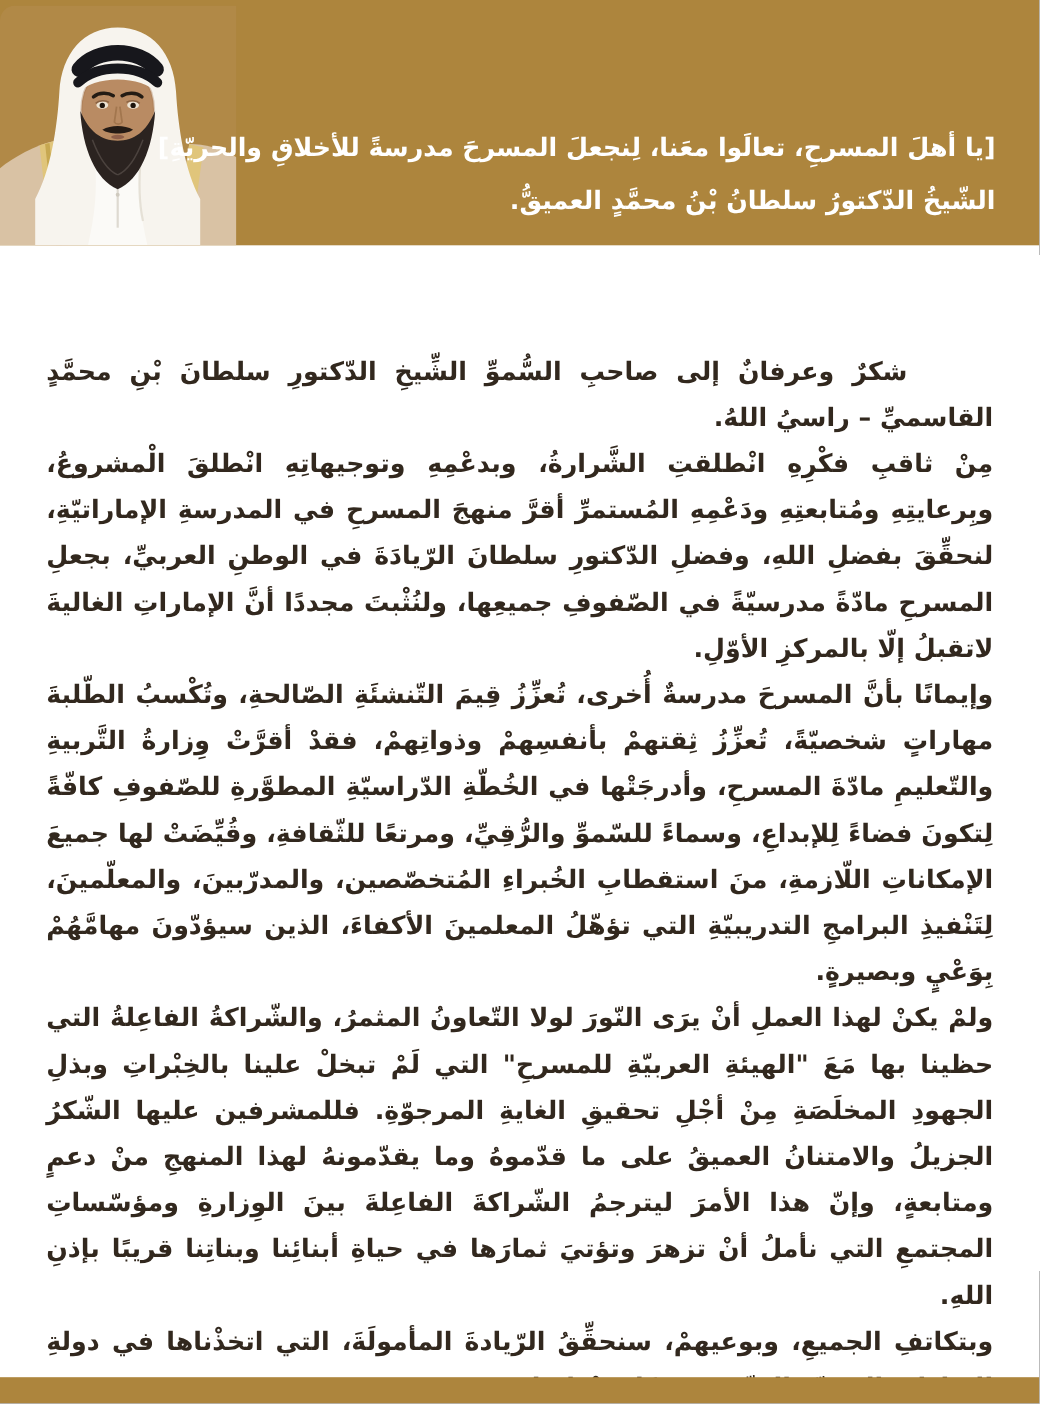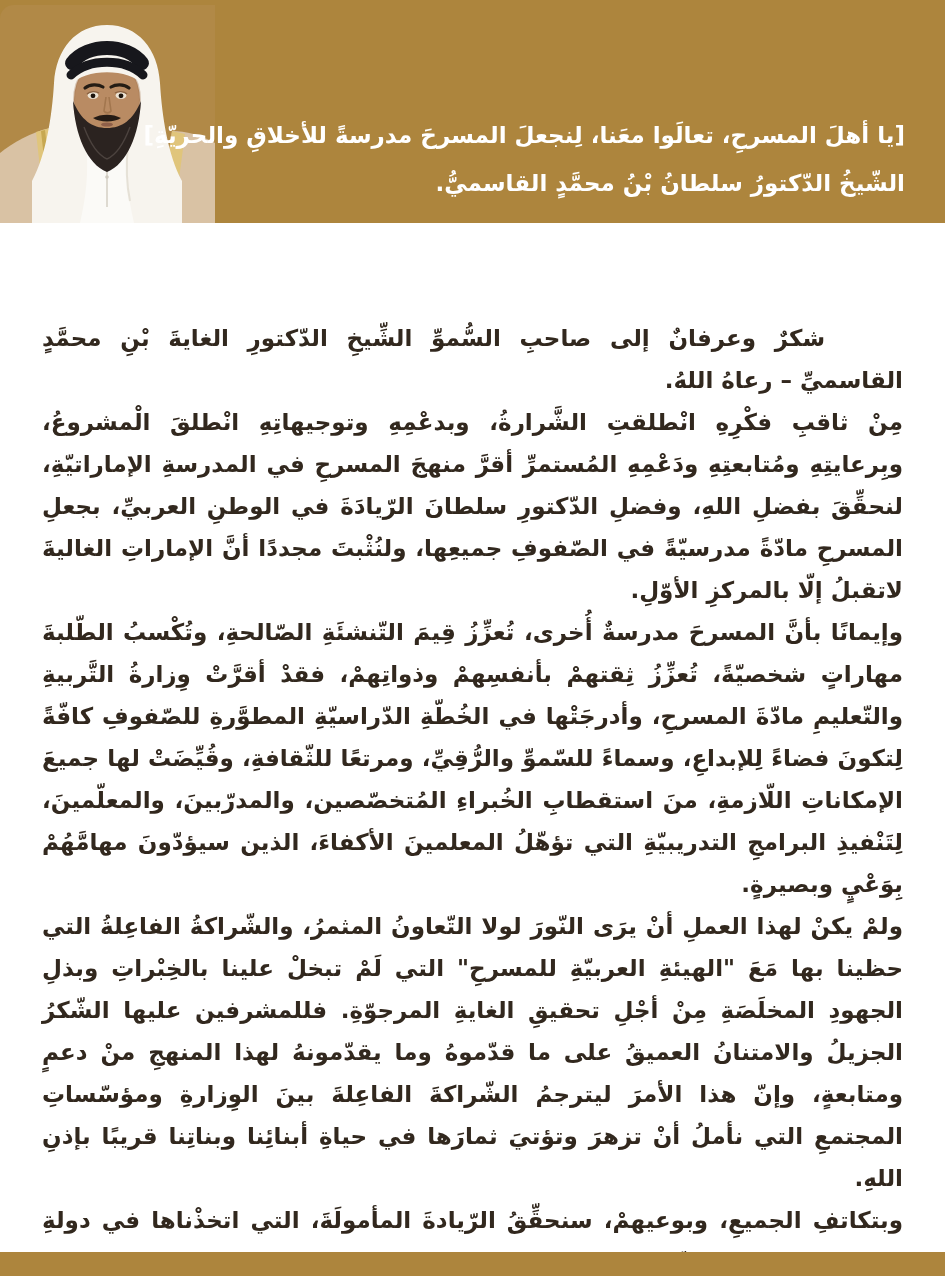--- a/index.html
+++ b/index.html
@@ -109,27 +109,27 @@
 
         <path d="M73,96 C75,130 87,159 107,167 C127,159 139,130 141,96
                  C133,115 122,123 107,123 C92,123 81,115 73,96 Z" fill="#2b2320"></path>
         <path d="M84,122 C90,138 98,150 107,154" fill="none" stroke="#6b625c" stroke-width="1.4" opacity="0.5"></path>
         <path d="M130,122 C124,138 116,150 107,154" fill="none" stroke="#6b625c" stroke-width="1.4" opacity="0.5"></path>
       </svg>
     </div>
 
     <div class="quote" dir="rtl">
       <div class="quote-line">[يا أهلَ المسرحِ، تعالَوا معَنا، لِنجعلَ المسرحَ مدرسةً للأخلاقِ والحريّةِ]</div>
-      <div class="quote-line">الشّيخُ الدّكتورُ سلطانُ بْنُ محمَّدٍ القاسميُّ.</div>
+      <div class="quote-line">الشّيخُ الدّكتورُ سلطانُ بْنُ محمَّدٍ العميقُّ.</div>
     </div>
 
   </header>
 
   <main class="content" dir="rtl">
-    <p class="first">شكرٌ وعرفانٌ إلى صاحبِ السُّموِّ الشِّيخِ الدّكتورِ الغايةَ بْنِ محمَّدٍ القاسميِّ – رعاهُ اللهُ.</p>
+    <p class="first">شكرٌ وعرفانٌ إلى صاحبِ السُّموِّ الشِّيخِ الدّكتورِ سلطانَ بْنِ محمَّدٍ القاسميِّ – راسيُ اللهُ.</p>
     <p>مِنْ ثاقبِ فكْرِهِ انْطلقتِ الشَّرارةُ، وبدعْمِهِ وتوجيهاتِهِ انْطلقَ الْمشروعُ، وبِرعايتِهِ ومُتابعتِهِ ودَعْمِهِ المُستمرِّ أقرَّ منهجَ المسرحِ في المدرسةِ الإماراتيّةِ، لنحقِّقَ بفضلِ اللهِ، وفضلِ الدّكتورِ سلطانَ الرّيادَةَ في الوطنِ العربيِّ، بجعلِ المسرحِ مادّةً مدرسيّةً في الصّفوفِ جميعِها، ولنُثْبتَ مجددًا أنَّ الإماراتِ الغاليةَ لاتقبلُ إلّا بالمركزِ الأوّلِ.</p>
     <p>وإيمانًا بأنَّ المسرحَ مدرسةٌ أُخرى، تُعزِّزُ قِيمَ التّنشئَةِ الصّالحةِ، وتُكْسبُ الطّلبةَ مهاراتٍ شخصيّةً، تُعزِّزُ ثِقتهمْ بأنفسِهمْ وذواتِهمْ، فقدْ أقرَّتْ وِزارةُ التَّربيةِ والتّعليمِ مادّةَ المسرحِ، وأدرجَتْها في الخُطّةِ الدّراسيّةِ المطوَّرةِ للصّفوفِ كافّةً لِتكونَ فضاءً لِلإبداعِ، وسماءً للسّموِّ والرُّقِيِّ، ومرتعًا للثّقافةِ، وقُيِّضَتْ لها جميعَ الإمكاناتِ اللّازمةِ، منَ استقطابِ الخُبراءِ المُتخصّصين، والمدرّبينَ، والمعلّمينَ، لِتَنْفيذِ البرامجِ التدريبيّةِ التي تؤهّلُ المعلمينَ الأكفاءَ، الذين سيؤدّونَ مهامَّهُمْ بِوَعْيٍ وبصيرةٍ.</p>
     <p>ولمْ يكنْ لهذا العملِ أنْ يرَى النّورَ لولا التّعاونُ المثمرُ، والشّراكةُ الفاعِلةُ التي حظينا بها مَعَ "الهيئةِ العربيّةِ للمسرحِ" التي لَمْ تبخلْ علينا بالخِبْراتِ وبذلِ الجهودِ المخلَصَةِ مِنْ أجْلِ تحقيقِ الغايةِ المرجوّةِ. فللمشرفين عليها الشّكرُ الجزيلُ والامتنانُ العميقُ على ما قدّموهُ وما يقدّمونهُ لهذا المنهجِ منْ دعمٍ ومتابعةٍ، وإنّ هذا الأمرَ ليترجمُ الشّراكةَ الفاعِلةَ بينَ الوِزارةِ ومؤسّساتِ المجتمعِ التي نأملُ أنْ تزهرَ وتؤتيَ ثمارَها في حياةِ أبنائِنا وبناتِنا قريبًا بإذنِ اللهِ.</p>
     <p>وبتكاتفِ الجميعِ، وبوعيهمْ، سنحقِّقُ الرّيادةَ المأمولَةَ، التي اتخذْناها في دولةِ الإماراتِ العربيّةِ المتّحدةِ نهجًا ونِبْراسًا.</p>
   </main>
 
   <footer class="band-bottom"></footer>
 
 </div>
 

